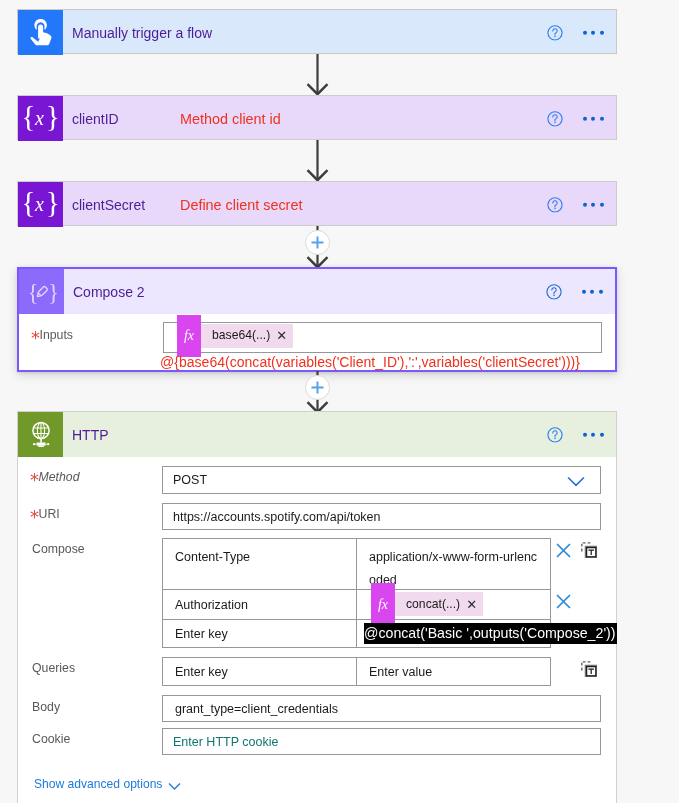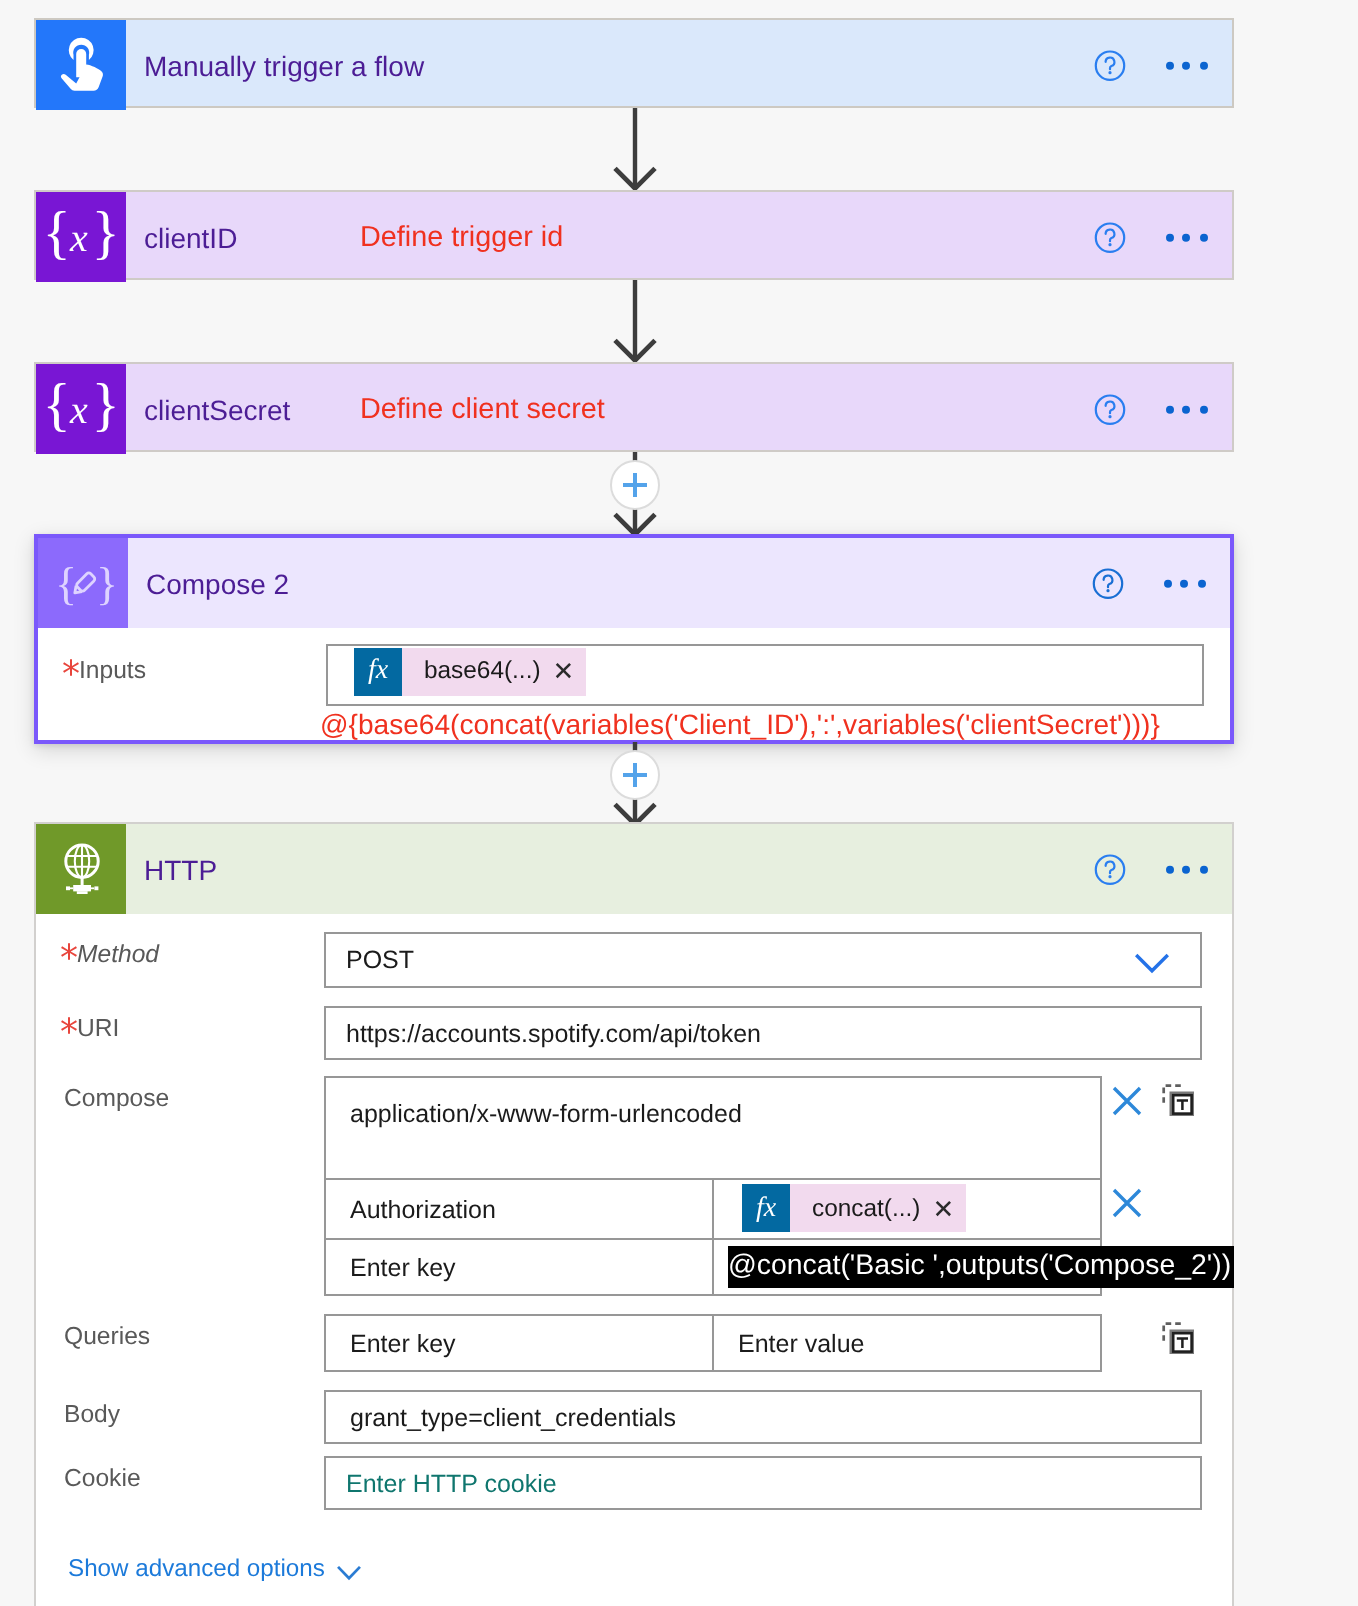--- a/index.html
+++ b/index.html
@@ -30,21 +30,21 @@
   .tbl{position:absolute;box-sizing:border-box;border:1px solid #979797;background:#fff;}
   .trow{display:flex;box-sizing:border-box;border-bottom:1px solid #979797;}
   .trow.last{border-bottom:none;}
   .tcell{box-sizing:border-box;font-size:12.5px;color:#1b1b1b;padding:7px 9px 0 12px;line-height:23px;}
   .c1{width:194px;border-right:1px solid #979797;}
   .c2{flex:1;word-break:break-all;}
 
   .link{position:absolute;font-size:12.1px;color:#1c7ada;}
 
   .tokenpill{display:inline-flex;align-items:center;background:#f2daee;height:24px;vertical-align:middle;}
-  .fx{width:24px;height:24px;background:#0369a1;color:#fff;font-style:italic;
+  .fx{width:24px;height:42px;background:#d946ef;color:#fff;font-style:italic;
       font-family:"Liberation Serif",serif;font-size:14px;display:flex;align-items:center;justify-content:center;}
   .tokentext{font-size:12.2px;color:#1b1b1b;padding:0 6px 0 11px;line-height:1;}
   .tokenx{font-size:13px;color:#2b2b2b;padding-right:6px;line-height:1;}
 
   .tooltip{position:absolute;background:#000;color:#fff;font-size:14.2px;
            white-space:nowrap;z-index:40;line-height:21px;height:21px;padding:0 0;box-sizing:border-box;}
   .exprline{position:absolute;font-size:14.05px;color:#f0311f;white-space:nowrap;}
 </style>
 </head>
 <body>
@@ -91,21 +91,21 @@
 <div class="card" id="card2" style="top:95px;height:45px;background:#e8d8fa;border:1px solid #cfcbc7;">
   <div class="cardhdr">
     <div class="iconbox" style="background:#7916d4;">
       <svg width="40" height="34" viewBox="0 0 40 34">
         <text x="0.2" y="24.2" font-size="29.5" font-family="Liberation Serif, serif" fill="#fff">{</text>
         <text x="18.4" y="23.4" font-size="20" font-family="Liberation Serif, serif" font-style="italic" fill="#fff" text-anchor="middle">x</text>
         <text x="24.8" y="24.2" font-size="29.5" font-family="Liberation Serif, serif" fill="#fff">}</text>
       </svg>
     </div>
     <div class="cardtitle">clientID</div>
-    <div class="subtitle">Define trigger id</div>
+    <div class="subtitle">Method client id</div>
     <div class="hdrtools">
       <span>
         <svg class="qmark" viewBox="0 0 16 16">
             <circle cx="8" cy="8" r="7.1" fill="none" stroke="#2a7ef0" stroke-width="1.1"></circle>
         <path d="M5.8 6.1a2.2 2.2 0 1 1 2.9 2.1c-.45.2-.7.55-.7 1v0.55" fill="none" stroke="#2a7ef0" stroke-width="1.1" stroke-linecap="round"></path>
         <circle cx="8" cy="11.5" r="0.8" fill="#2a7ef0"></circle>
           </svg>
       </span>
       <span class="ellipsis">
           <i></i>
@@ -261,20 +261,21 @@
     <div class="flabel" style="left:12px;top:50px;">
       <span class="req">*</span><span>URI</span>
     </div>
     <div class="inputbox" style="left:144px;top:46px;width:439px;height:27px;">
       <span>https://accounts.spotify.com/api/token</span>
     </div>
 
     <div class="flabel" style="left:14px;top:85px;">Compose</div>
     <div class="tbl" style="left:144px;top:81px;width:389px;">
       <div class="trow" style="height:51px;">
+        <div class="tcell c1">Content-Type</div>
         <div class="tcell c2">application/x-www-form-urlencoded</div>
       </div>
       <div class="trow" style="height:30px;">
         <div class="tcell c1" style="padding-top:4px;">Authorization</div>
         <div class="tcell c2" style="padding:2px 0 0 14px;">
           <span class="tokenpill">
             <span class="fx">fx</span>
             <span class="tokentext">concat(...)</span>
             <span class="tokenx">✕</span>
           </span>

